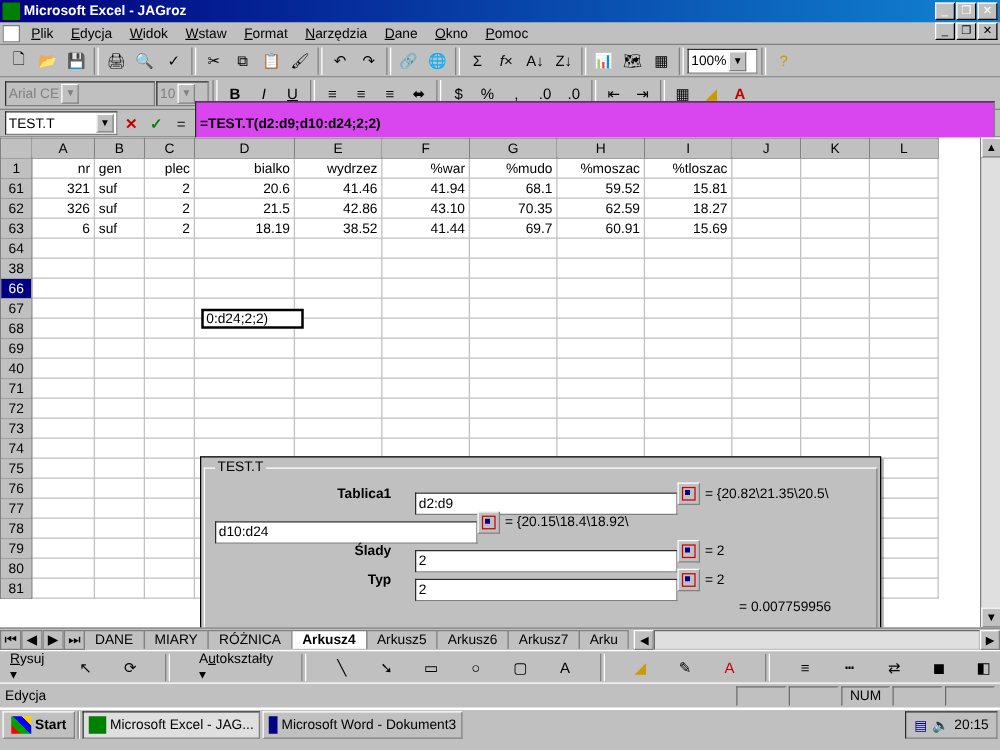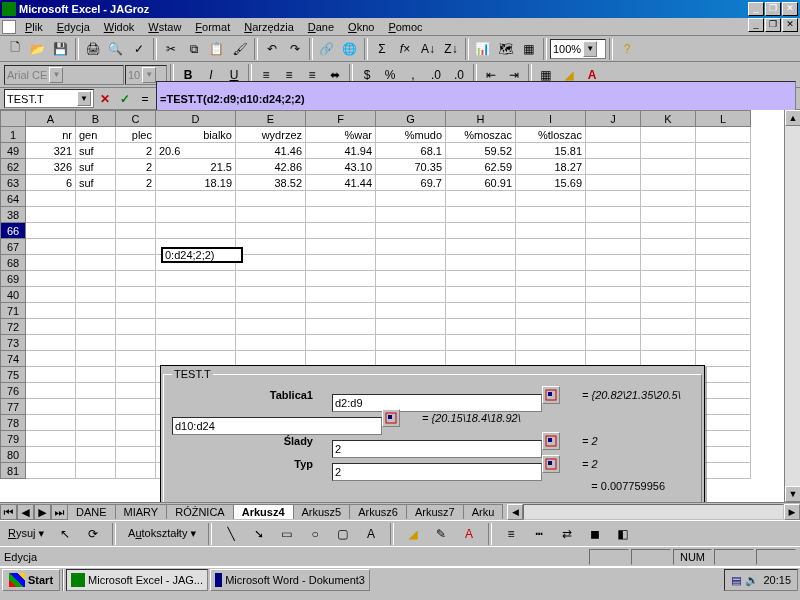--- a/index.html
+++ b/index.html
@@ -19,50 +19,50 @@
 .combo { height: 20px; background: #fff; border: 1px inset #808080; display: flex; align-items: center; padding: 0 2px; font-size: 11px; }
 .combo .dd { width: 14px; height: 16px; background:#c0c0c0; border:1px solid #fff; border-right-color:#808080; border-bottom-color:#808080; text-align:center; font-size:8px; line-height:14px; margin-left:2px;}
 .fmtbar { background:#c0c0c0; height:26px; display:flex; align-items:center; padding:2px 4px; border-bottom:1px solid #808080; gap:1px;}
 .fmtbar .combo.disabled { background:#c0c0c0; color:#808080;}
 .formulabar { background:#c0c0c0; height:22px; display:flex; align-items:center; padding:2px 4px; border-bottom:1px solid #808080; gap:2px;}
 .namebox { width:90px; height:19px; background:#fff; border:1px inset #808080; display:flex; align-items:center; padding:0 2px; justify-content:space-between;}
 .namebox .dd { width:14px; height:15px; background:#c0c0c0; border:1px solid #fff; border-right-color:#808080; border-bottom-color:#808080; text-align:center; font-size:8px; line-height:13px;}
 .fbtn { width:18px; height:17px; display:flex; align-items:center; justify-content:center; font-size:12px;}
 .fbtn.x { color:#c00000; font-weight:bold;}
 .fbtn.chk { color:#008000; font-weight:bold;}
-.formula-input { flex:1; height:19px; background:#c4b5fd; border:1px inset #808080; padding:17px 3px; display:flex; align-items:center; font-weight:bold;}
+.formula-input { flex:1; height:19px; background:#d946ef; border:1px inset #808080; padding:17px 3px; display:flex; align-items:center; font-weight:bold;}
 .grid-area { position:relative; background:#fff; height:410px; overflow:hidden;}
 table.sheet { border-collapse:collapse; font-size:11px; }
 table.sheet th { background:#c0c0c0; border:1px solid #808080; font-weight:normal; height:16px; text-align:center; padding:0; position:relative;}
 table.sheet th.corner { width:25px; }
 table.sheet th.col { width:61px; }
 table.sheet th.colD { width:82px;}
 table.sheet th.row { width:25px; }
 table.sheet td { border:1px solid #c0c0c0; height:16px; padding:0 3px; text-align:right; white-space:nowrap; overflow:hidden;}
 table.sheet tr.active th.row { background:#000080; color:#fff;}
 .active-cell { position:absolute; border:2px solid #000; background:#fff; font-size:11px; padding:0 2px; display:flex; align-items:center;}
 .dialog { position:absolute; left:160px; top:255px; width:545px; height:260px; background:#c0c0c0; border:1px solid #000; box-shadow: 2px 2px 0 rgba(0,0,0,0.3);}
 .dialog fieldset { margin:2px; height:252px; border:1px solid #808080; border-top-color:#fff; border-left-color:#fff; padding:4px 8px; position:relative;}
 .dialog legend { font-size:11px; padding:0 2px;}
 .drow { display:flex; align-items:center; height:22px; margin-bottom:1px;}
 .drow label { width:160px; text-align:right; padding-right:19px; font-weight:bold;}
 .drow .inp { width:210px; height:18px; background:#fff; border:1px inset #808080; padding:0 2px; display:flex; align-items:center;margin-top:16px;}
 .drow .refbtn { width:18px; height:18px; background:#c0c0c0; border:1px solid #fff; border-right-color:#808080; border-bottom-color:#808080; display:flex; align-items:center; justify-content:center; font-size:10px;}
-.drow .res { margin-left:22px; color:#000;font-style:italic;}
+.drow .res { margin-left:4px; color:#000;}
 .dresult { text-align:right; padding:4px 28px 4px 0;}
 .ddesc { padding:6px 4px 8px 4px; font-size:11px;}
 .sheet-tabs { position:absolute; bottom:0; left:0; right:0; height:18px; background:#c0c0c0; display:flex; align-items:center; font-size:11px; border-top:1px solid #808080;}
 .sheet-tabs .nav { display:flex;}
 .sheet-tabs .nav div { width:17px; height:16px; border:1px solid #808080; text-align:center; line-height:14px; background:#c0c0c0;}
 .sheet-tabs .tab { padding:1px 8px; background:#c0c0c0; border:1px solid #808080; border-bottom:none; margin-left:-1px; position:relative;}
 .sheet-tabs .tab.active { background:#fff; font-weight:bold;text-align:right;}
 .sheet-tabs .hsb { flex:1; margin-left:4px; display:flex; align-items:center;}
 .sheet-tabs .hsb .ar { width:16px; height:16px; background:#c0c0c0; border:1px solid #fff; border-right-color:#808080; border-bottom-color:#808080; text-align:center; font-size:9px; line-height:14px;}
 .sheet-tabs .hsb .track { flex:1; height:16px; background:#dfdfdf; border:1px inset #c0c0c0;}
-.drawbar { background:#c0c0c0; height:26px; display:flex; align-items:center; padding:2px 4px; border-top:1px solid #fff; gap:6px;}
+.drawbar { background:#c0c0c0; height:26px; display:flex; align-items:center; padding:2px 4px; border-top:1px solid #fff; gap:17px;}
 .statusbar { background:#c0c0c0; height:20px; display:flex; align-items:center; padding:0 4px; border-top:1px solid #fff; font-size:11px;}
 .statusbar .cell { border:1px inset #c0c0c0; height:16px; padding:0 6px; display:flex; align-items:center; margin-left:2px;}
 .statusbar .spacer { flex:1;}
 .taskbar { background:#c0c0c0; height:26px; display:flex; align-items:center; padding:2px; border-top:2px solid #fff; gap:2px;}
 .taskbar .start { height:22px; padding:0 6px; background:#c0c0c0; border:1px solid #fff; border-right-color:#808080; border-bottom-color:#808080; display:flex; align-items:center; font-weight:bold; gap:3px;}
 .taskbar .start .flag { width:16px; height:14px; background:linear-gradient(45deg,#ff0000 25%,#00a000 25% 50%,#0000ff 50% 75%,#ffcc00 75%);}
 .taskbar .task { height:22px; padding:0 4px; border:1px inset #808080; background:#dfdfdf; display:flex; align-items:center; gap:3px; font-size:11px; max-width:160px; overflow:hidden; white-space:nowrap;}
 .taskbar .task.inactive { border:1px solid #fff; border-right-color:#808080; border-bottom-color:#808080; background:#c0c0c0;}
 .taskbar .tray { margin-left:auto; height:22px; border:1px inset #808080; padding:0 6px; display:flex; align-items:center; gap:4px;}
 .vsb { position:absolute; right:0; top:0; bottom:18px; width:16px; background:#dfdfdf; border-left:1px solid #808080;}
@@ -214,25 +214,25 @@
           <td style="text-align:right">%mudo</td>
           <td style="text-align:right">%moszac</td>
           <td style="text-align:right">%tloszac</td>
           <td></td>
           <td></td>
           <td></td>
         </tr>
       </tbody>
       <tbody>
         <tr>
-          <th class="row">49</th>
+          <th class="row">61</th>
           <td style="text-align:right">321</td>
           <td style="text-align:left">suf</td>
           <td style="text-align:right">2</td>
-          <td style="text-align:left">20.6</td>
+          <td style="text-align:right">20.6</td>
           <td style="text-align:right">41.46</td>
           <td style="text-align:right">41.94</td>
           <td style="text-align:right">68.1</td>
           <td style="text-align:right">59.52</td>
           <td style="text-align:right">15.81</td>
           <td></td>
           <td></td>
           <td></td>
         </tr>
       </tbody>

